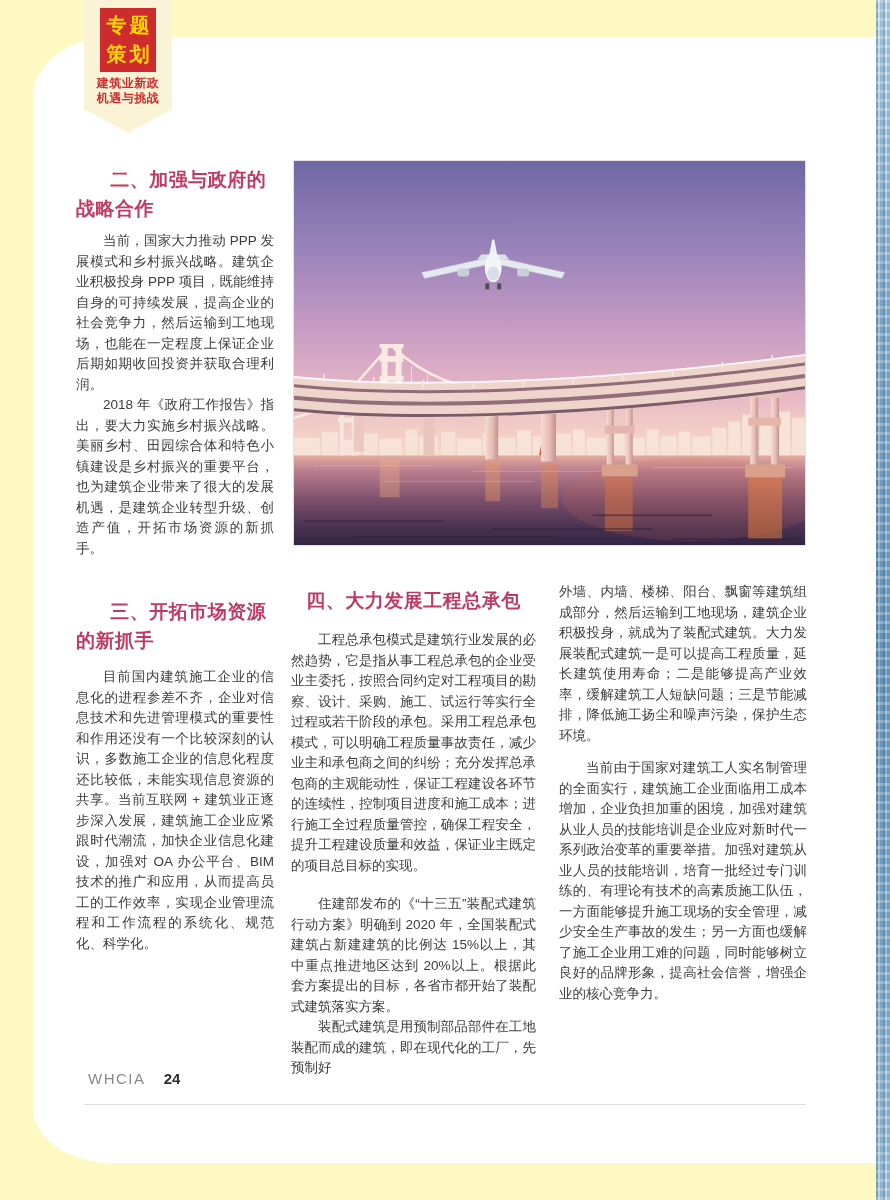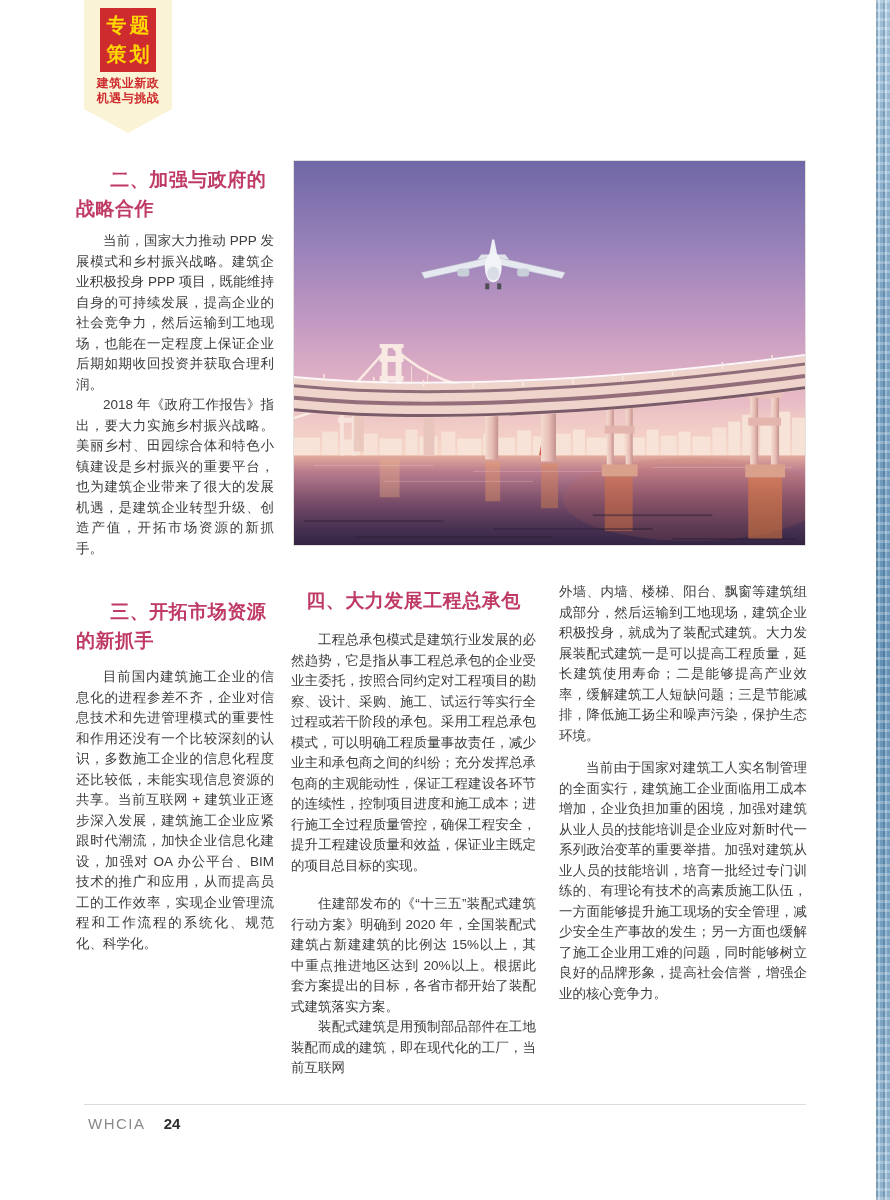--- a/index.html
+++ b/index.html
@@ -1,18 +1,18 @@
 <!DOCTYPE html>
 <html><head>
 <meta charset="utf-8">
 <style>
   html,body{margin:0;padding:0;background:#e9eef2;}
   .page{
     position:relative;width:890px;height:1200px;overflow:hidden;
-    background:#ffffff;
+    background:#fef9c3;
     font-family:"Liberation Sans","DejaVu Sans",sans-serif;
   }
   .content-area{
     position:absolute;left:33px;top:37px;width:843px;height:1126px;
     background:#ffffff;border-radius:80px 0 0 80px / 60px 0 0 55px;
   }
   .edge-strip{
     position:absolute;right:0;top:0;width:14px;height:1200px;z-index:6;
     background:
       repeating-linear-gradient(180deg, rgba(255,255,255,.25) 0 3px, rgba(255,255,255,0) 3px 9px),
@@ -59,21 +59,21 @@
   .mt38{margin-top:38px !important;}
   .mt42{margin-top:42px !important;}
   
   .photo{
     position:absolute;left:293px;top:160px;width:513px;height:386px;margin:0;z-index:2;
     border:1px solid #e4e0de;box-sizing:border-box;overflow:hidden;background:#9b86b8;
   }
   .photo svg{display:block;}
   
   .footer-rule{position:absolute;left:84px;top:1104px;width:722px;height:1px;background:#dcdcdc;z-index:3;}
-  .footer{position:absolute;left:88px;top:1115px;z-index:3;font-size:15px;}
+  .footer{position:absolute;left:88px;top:1070px;z-index:3;font-size:15px;}
   .footer .brand{color:#8a8a8a;letter-spacing:1.5px;}
   .footer .pnum{color:#2f2f2f;font-weight:600;margin-left:14px;}
 </style>
 </head>
 <body>
 
 <div class="page">
 
   <div class="content-area"></div>
   <div class="edge-strip"></div>
@@ -258,21 +258,21 @@
     <p class="mt8">当前，国家大力推动 PPP 发展模式和乡村振兴战略。建筑企业积极投身 PPP 项目，既能维持自身的可持续发展，提高企业的社会竞争力，然后运输到工地现场，也能在一定程度上保证企业后期如期收回投资并获取合理利润。</p>
     <p>2018 年《政府工作报告》指出，要大力实施乡村振兴战略。美丽乡村、田园综合体和特色小镇建设是乡村振兴的重要平台，也为建筑企业带来了很大的发展机遇，是建筑企业转型升级、创造产值，开拓市场资源的新抓手。</p>
     <h3 class="sec wrap mt38">三、开拓市场资源的新抓手</h3>
     <p class="mt12">目前国内建筑施工企业的信息化的进程参差不齐，企业对信息技术和先进管理模式的重要性和作用还没有一个比较深刻的认识，多数施工企业的信息化程度还比较低，未能实现信息资源的共享。当前互联网 + 建筑业正逐步深入发展，建筑施工企业应紧跟时代潮流，加快企业信息化建设，加强对 OA 办公平台、BIM 技术的推广和应用，从而提高员工的工作效率，实现企业管理流程和工作流程的系统化、规范化、科学化。</p>
   </div>
 
   <div class="col col2">
     <h3 class="sec center">四、大力发展工程总承包</h3>
     <p class="mt15">工程总承包模式是建筑行业发展的必然趋势，它是指从事工程总承包的企业受业主委托，按照合同约定对工程项目的勘察、设计、采购、施工、试运行等实行全过程或若干阶段的承包。采用工程总承包模式，可以明确工程质量事故责任，减少业主和承包商之间的纠纷；充分发挥总承包商的主观能动性，保证工程建设各环节的连续性，控制项目进度和施工成本；进行施工全过程质量管控，确保工程安全，提升工程建设质量和效益，保证业主既定的项目总目标的实现。</p>
     <p class="mt18">住建部发布的《“十三五”装配式建筑行动方案》明确到 2020 年，全国装配式建筑占新建建筑的比例达 15%以上，其中重点推进地区达到 20%以上。根据此套方案提出的目标，各省市都开始了装配式建筑落实方案。</p>
-    <p>装配式建筑是用预制部品部件在工地装配而成的建筑，即在现代化的工厂，当前互联网</p>
+    <p>装配式建筑是用预制部品部件在工地装配而成的建筑，即在现代化的工厂，先预制好</p>
   </div>
 
   <div class="col col3">
     <p class="noindent">外墙、内墙、楼梯、阳台、飘窗等建筑组成部分，然后运输到工地现场，建筑企业积极投身，就成为了装配式建筑。大力发展装配式建筑一是可以提高工程质量，延长建筑使用寿命；二是能够提高产业效率，缓解建筑工人短缺问题；三是节能减排，降低施工扬尘和噪声污染，保护生态环境。</p>
     <p class="mt12">当前由于国家对建筑工人实名制管理的全面实行，建筑施工企业面临用工成本增加，企业负担加重的困境，加强对建筑从业人员的技能培训是企业应对新时代一系列政治变革的重要举措。加强对建筑从业人员的技能培训，培育一批经过专门训练的、有理论有技术的高素质施工队伍，一方面能够提升施工现场的安全管理，减少安全生产事故的发生；另一方面也缓解了施工企业用工难的问题，同时能够树立良好的品牌形象，提高社会信誉，增强企业的核心竞争力。</p>
   </div>
 
   <div class="footer-rule"></div>
   <div class="footer">
     <span class="brand">WHCIA</span>

